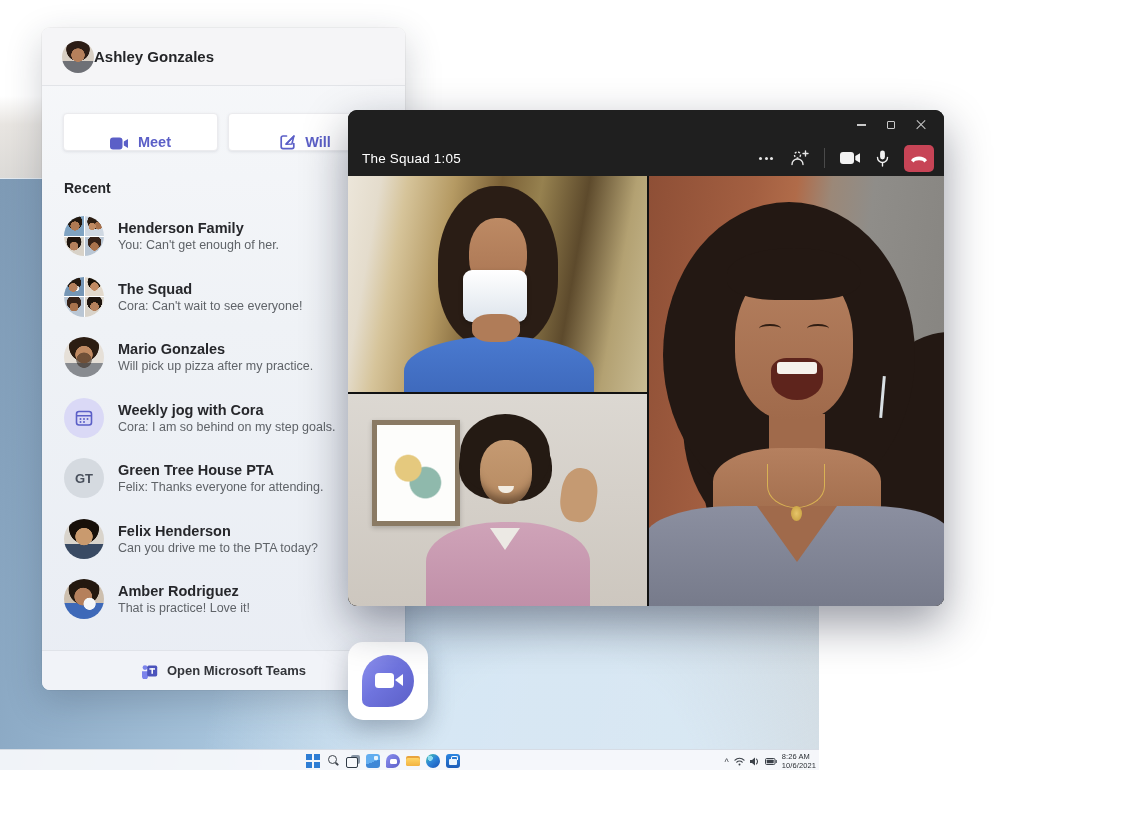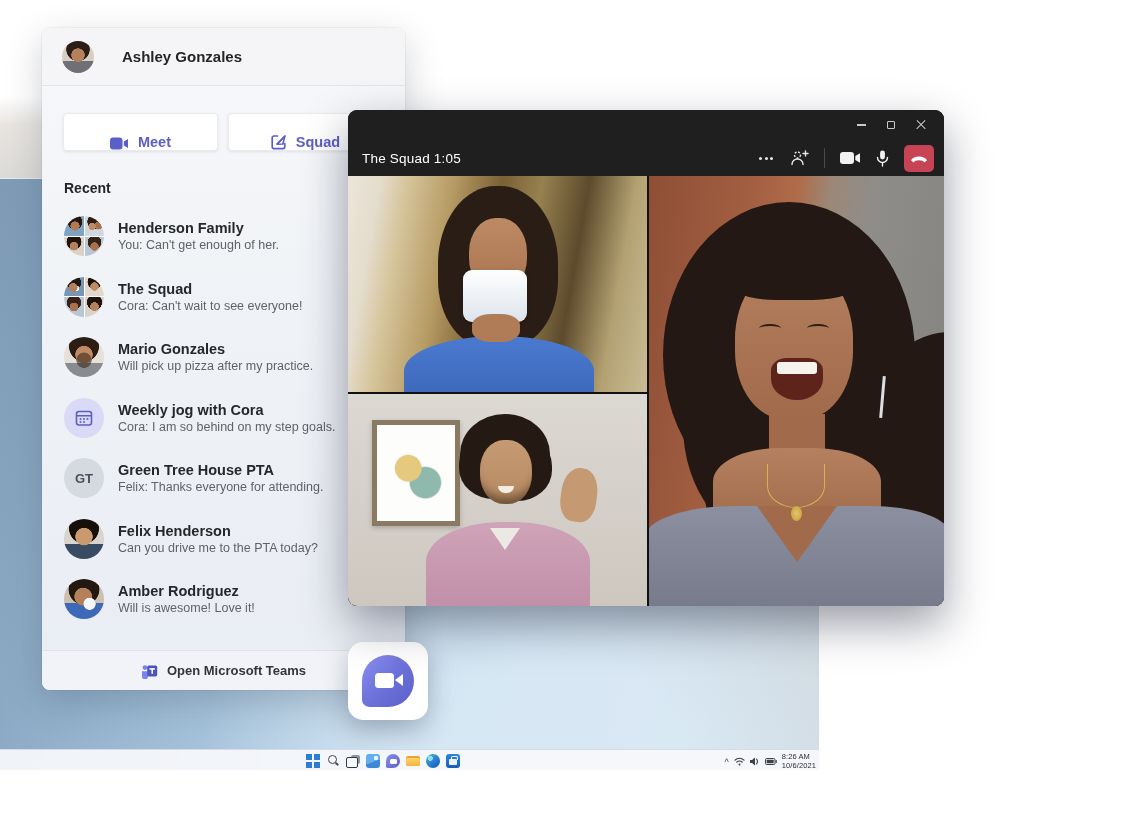--- a/index.html
+++ b/index.html
@@ -60,21 +60,21 @@
   .tray { position:absolute; right:3px; top:0; height:22px; display:flex; align-items:center; gap:5px; }
   .tray svg { display:block; }
   .tray-caret { font-size:9px; color:#3a3f46; line-height:1; transform:translateY(1px); }
   .clock { text-align:left; font-size:7.5px; line-height:1.25; color:#2b2f34; letter-spacing:.1px; }
 
   
   .panel { left:42px; top:28px; width:363px; height:662px; border-radius:8px; overflow:hidden;
     background:linear-gradient(180deg,#f7f8fa 0%, #eff2f6 45%, #e9edf4 100%);
     box-shadow:0 12px 36px rgba(30,40,60,.22), 0 0 0 1px rgba(0,0,0,.04); z-index:10; }
   .panel-header { position:absolute; left:0; top:0; right:0; height:58px; background:#f5f5f7;
-    border-bottom:1px solid #e2e4e8; display:flex; align-items:center; padding:0 20px; gap:28px; }
+    border-bottom:1px solid #e2e4e8; display:flex; align-items:center; padding:0 20px; gap:0; }
   .avatar32 { width:32px; height:32px; border-radius:50%; flex:0 0 auto; overflow:hidden;
     background:
       radial-gradient(circle at 50% 44%, #b5805c 0 27%, rgba(0,0,0,0) 29%),
       radial-gradient(circle at 50% 26%, #2c1d16 0 40%, rgba(0,0,0,0) 42%),
       linear-gradient(180deg,#d8cfc4 62%, #6e7076 63%); }
   .profile-name { font-size:15px; font-weight:700; color:#242528; }
   .actions { position:absolute; left:21px; top:85px; display:flex; gap:10px; }
   .action-btn { width:155px; height:38px; background:#fff; border:1px solid #ebebee; border-radius:4px;
     box-shadow:0 1px 3px rgba(40,50,70,.10); display:flex; align-items:flex-end; justify-content:center;
     gap:9px; color:#5b5fc7; font-size:14.5px; font-weight:700; cursor:pointer; }
@@ -257,21 +257,21 @@
           <path d="M13.8 4.5 L18 2 v9 l-4.2-2.5 z" fill="#5b5fc7"></path>
         </svg>
         <span>Meet</span>
       </div>
       <div class="action-btn">
         <svg width="16" height="16" viewBox="0 0 16 16">
           <path d="M6.5 2 H3 a1.8 1.8 0 0 0 -1.8 1.8 v9 A1.8 1.8 0 0 0 3 14.6 h9 a1.8 1.8 0 0 0 1.8-1.8 V9.5" fill="none" stroke="#5b5fc7" stroke-width="1.7" stroke-linecap="round"></path>
           <path d="M6 10.2 L13.8 2.3 l-1.9 7.7 z" fill="none" stroke="#5b5fc7" stroke-width="1.6" stroke-linejoin="round" transform="scale(1,1)"></path>
           <path d="M6.3 9.8 L14 2" stroke="#5b5fc7" stroke-width="1.7" stroke-linecap="round"></path>
         </svg>
-        <span>Squad</span>
+        <span>Will</span>
       </div>
     </div>
 
     <div class="section-title">Recent</div>
 
     <div class="conv-list">
       <div class="conv">
         <div class="avatar40 collage">
           <div class="cq p1"></div>
             <div class="cq p2"></div>
@@ -330,21 +330,21 @@
         <div class="avatar40 av-felix"></div>
         <div class="conv-text">
           <span class="conv-title">Felix Henderson</span>
           <span class="conv-preview">Can you drive me to the PTA today?</span>
         </div>
       </div>
       <div class="conv">
         <div class="avatar40 av-amber"></div>
         <div class="conv-text">
           <span class="conv-title">Amber Rodriguez</span>
-          <span class="conv-preview">Will is awesome! Love it!</span>
+          <span class="conv-preview">That is practice! Love it!</span>
         </div>
       </div>
     </div>
 
     <div class="panel-footer">
       <svg width="17" height="16" viewBox="0 0 17 16">
         <circle cx="4" cy="4.6" r="2.4" fill="#7b83eb"></circle>
         <path d="M1 8.2 h6 v5.2 a3 3 0 0 1 -6 0 z" fill="#7b83eb"></path>
         <rect x="6.2" y="2.6" width="10" height="10.8" rx="1.6" fill="#4b53bc"></rect>
         <rect x="8.4" y="5.2" width="5.6" height="1.5" fill="#fff"></rect>

